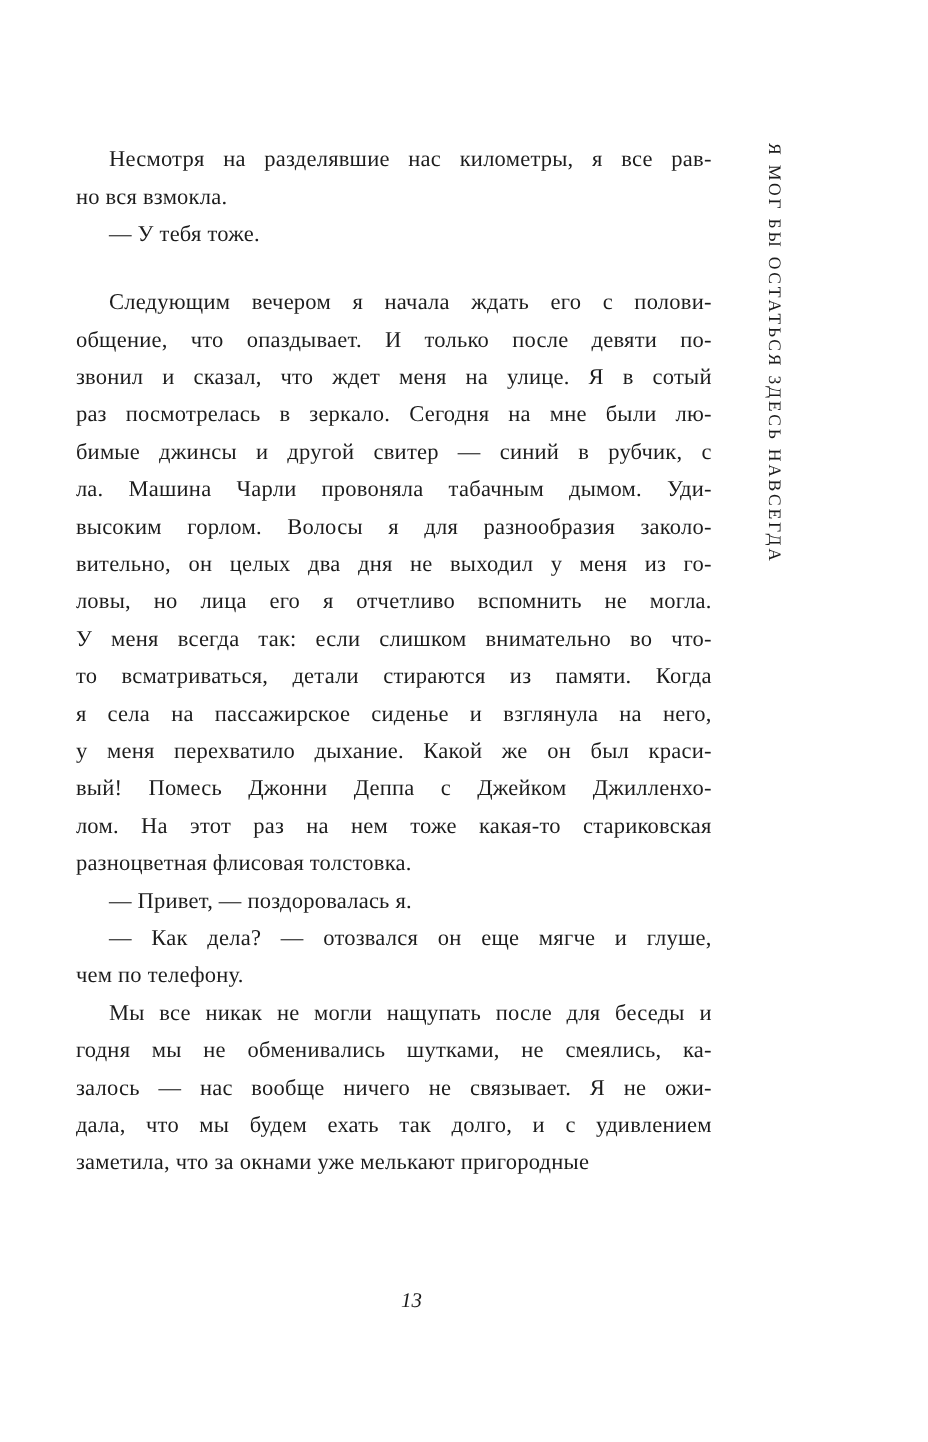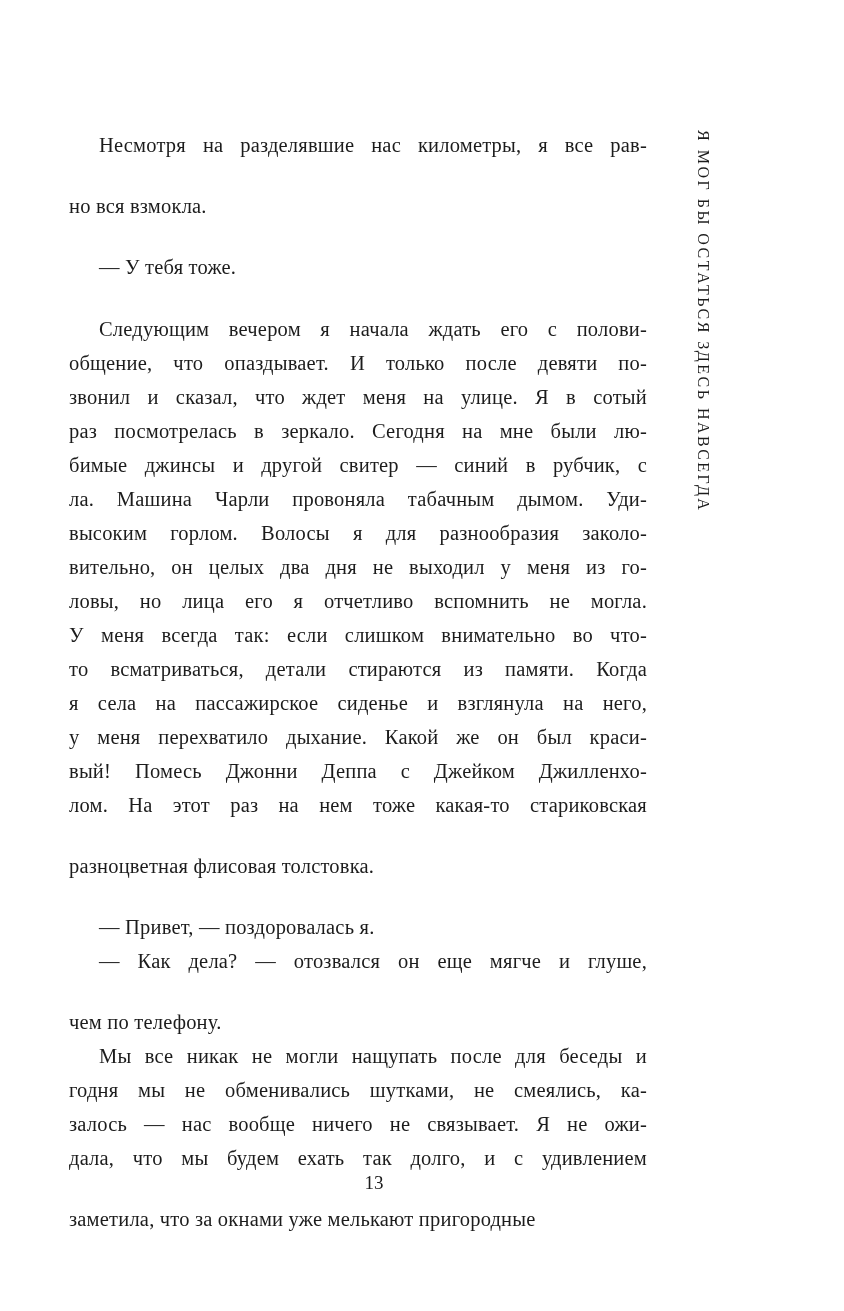--- a/index.html
+++ b/index.html
@@ -30,21 +30,20 @@
     line-height: 34px;
     letter-spacing: 0.2px;
   }
   .line {
     text-align: justify;
     text-align-last: justify;
     white-space: normal;
   }
   .line.last {
     text-align-last: left;
-    margin-top: 27px;
   }
   .line.indent {
     text-indent: 30px;
   }
   .spacer {
     height: 28px;
   }
   .vertical-title {
     position: absolute;
     left: 694px;
@@ -56,20 +55,21 @@
     white-space: nowrap;
   }
   .page-number {
     position: absolute;
     left: 85px;
     top: 1172px;
     width: 578px;
     text-align: center;
     font-size: 19px;
     color: #1c1c1c;
+    font-style: italic;
   }
 </style>
 </head>
 <body>
 
 <div class="page">
   <div class="vertical-title">Я МОГ БЫ ОСТАТЬСЯ ЗДЕСЬ НАВСЕГДА</div>
 
   <div class="body-text">
       <div class="line indent">Несмотря на разделявшие нас километры, я все рав-</div>

